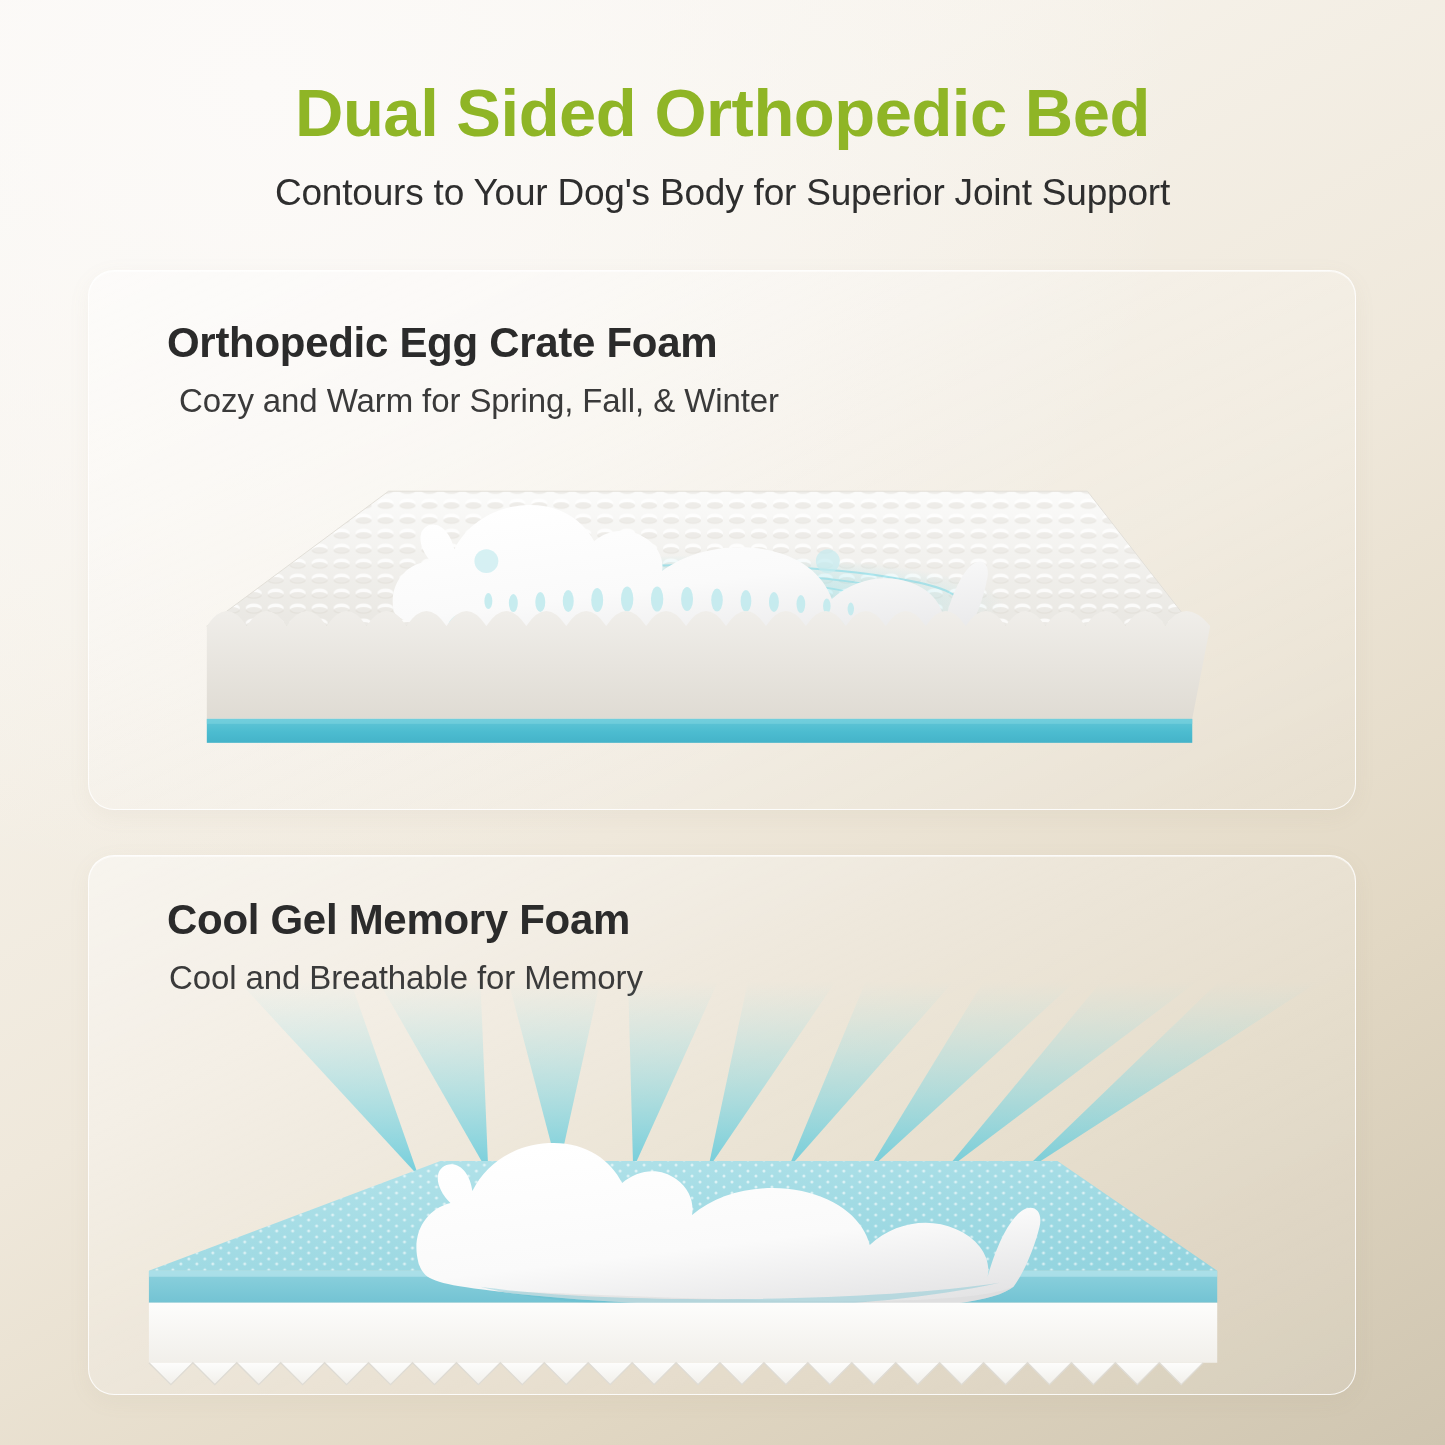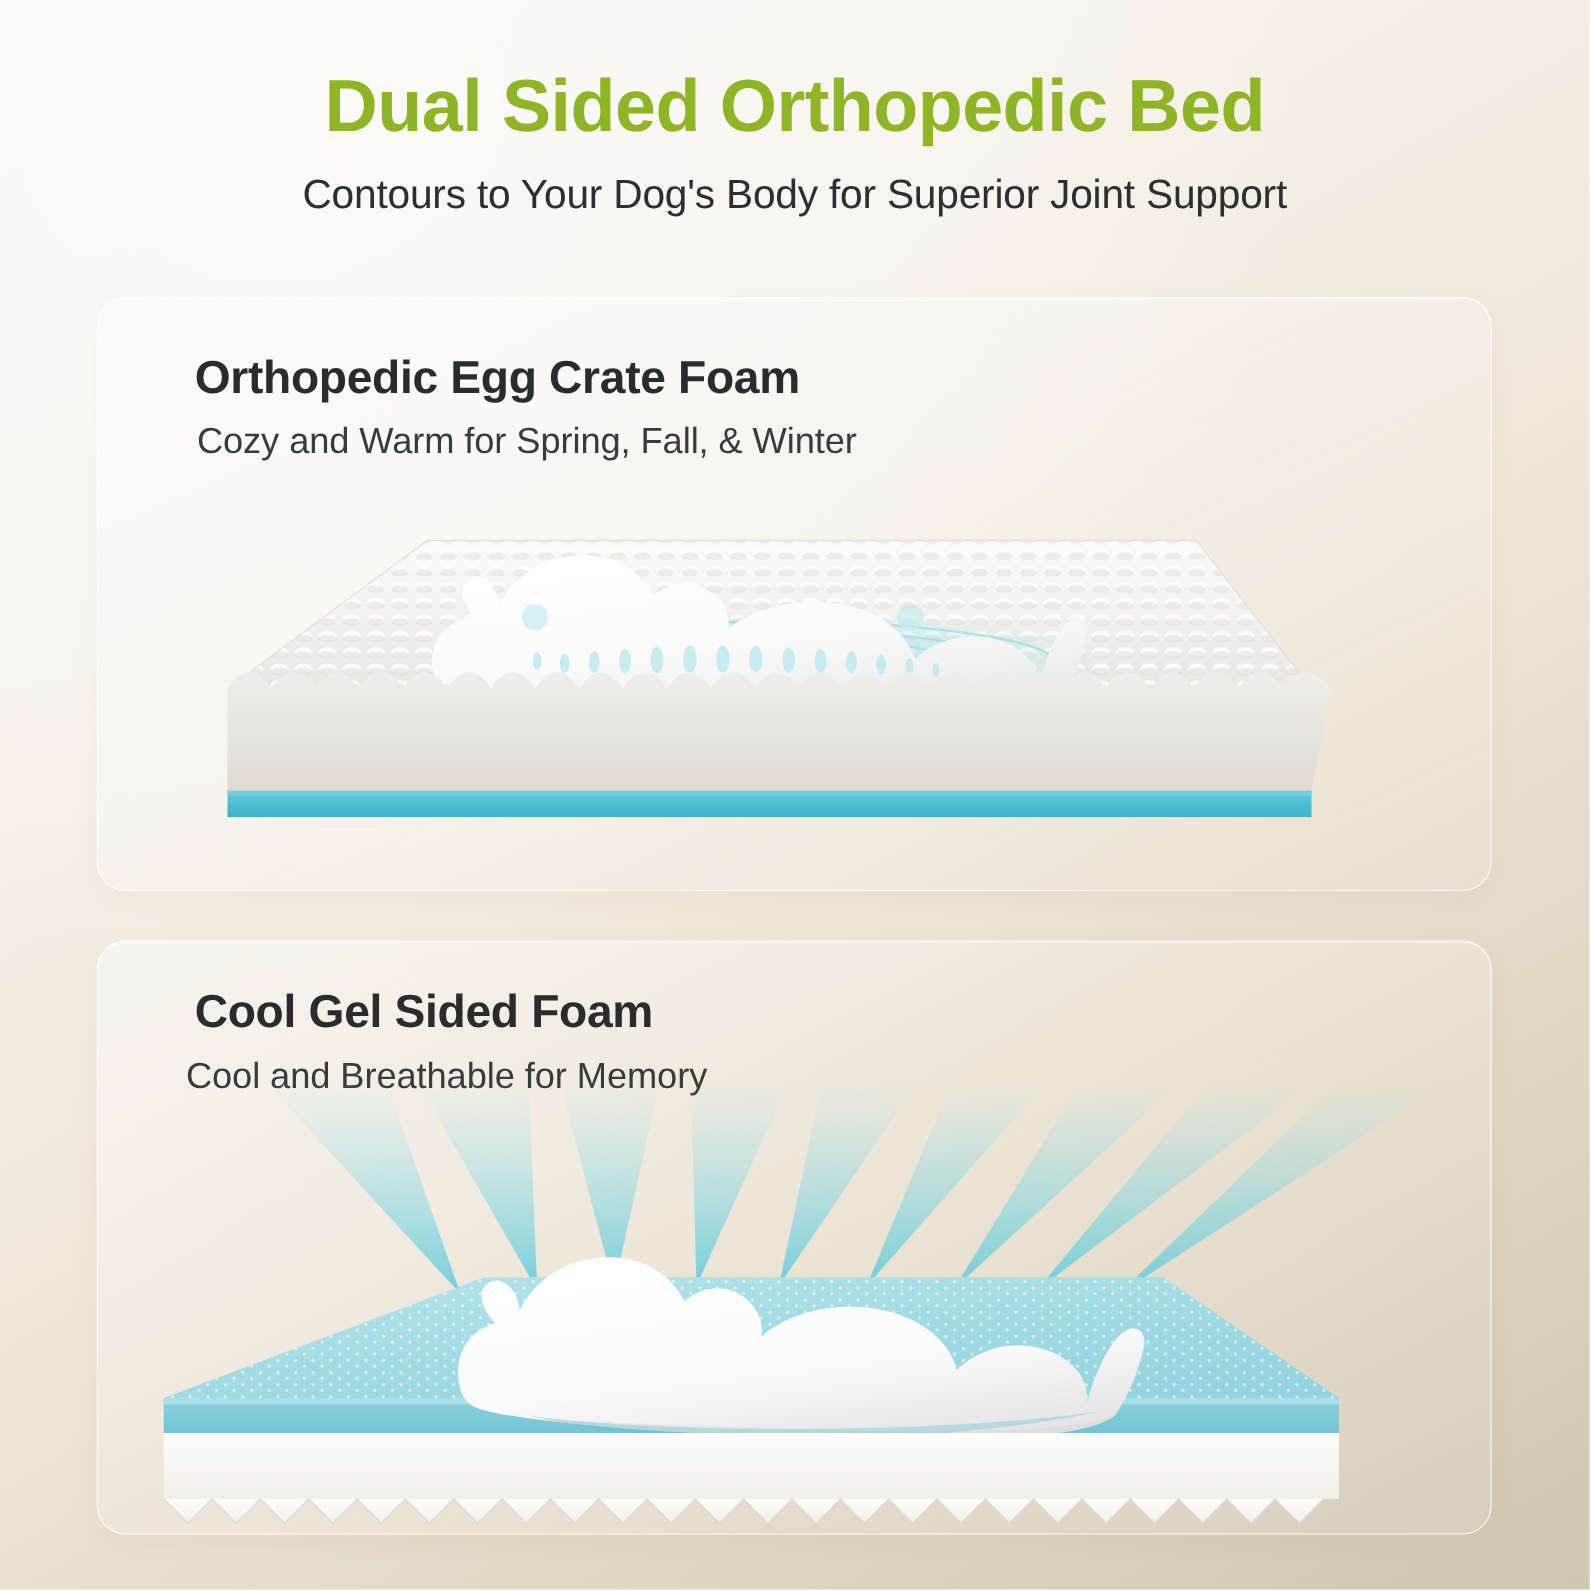--- a/index.html
+++ b/index.html
@@ -20,21 +20,21 @@
 
   .page {
     position: absolute;
     inset: 0;
   }
 
   
   .header {
     position: absolute;
     top: 0; left: 0; right: 0;
-    padding-top: 62px;
+    padding-top: 78px;
     text-align: center;
   }
 
   .headline {
     font-size: 67px;
     font-weight: 700;
     letter-spacing: -0.5px;
     color: #8FB526;
     line-height: 1.05;
     white-space: nowrap;
@@ -64,21 +64,21 @@
       0 1px 0 rgba(255,255,255,0.55) inset,
       0 6px 22px rgba(150,135,110,0.07);
     overflow: hidden;
   }
 
   .card-1 { top: 270px;  height: 540px; }
   .card-2 { top: 855px;  height: 540px; }
 
   .card-title {
     position: absolute;
-    left: 88px;
+    left: 78px;
     font-size: 42px;
     font-weight: 700;
     color: #2B2B2B;
     letter-spacing: -0.3px;
     white-space: nowrap;
   }
 
   .card-sub {
     position: absolute;
     left: 80px;
@@ -224,21 +224,21 @@
         </g>
 
         <rect x="118" y="268" width="987" height="24" fill="url(#c1Base)"></rect>
         <rect x="118" y="268" width="987" height="5" fill="#7CD3E0" opacity="0.6"></rect>
       </svg>
     </div>
   </div>
 
   <div class="card card-2">
 
-    <div class="card-title">Cool Gel Sided Foam</div>
+    <div class="card-title">Cool Gel Memory Foam</div>
 
     <div class="card-sub">Cool and Breathable for Memory</div>
 
     <div class="illus">
       <svg viewBox="0 0 1268 415" preserveAspectRatio="xMidYMid meet">
         <defs>
           <linearGradient id="c2Ray" x1="0" y1="1" x2="0" y2="0">
             <stop offset="0%" stop-color="#4FC6DC" stop-opacity="0.78"></stop>
             <stop offset="45%" stop-color="#6FD4E4" stop-opacity="0.42"></stop>
             <stop offset="100%" stop-color="#9BE4EE" stop-opacity="0"></stop>

